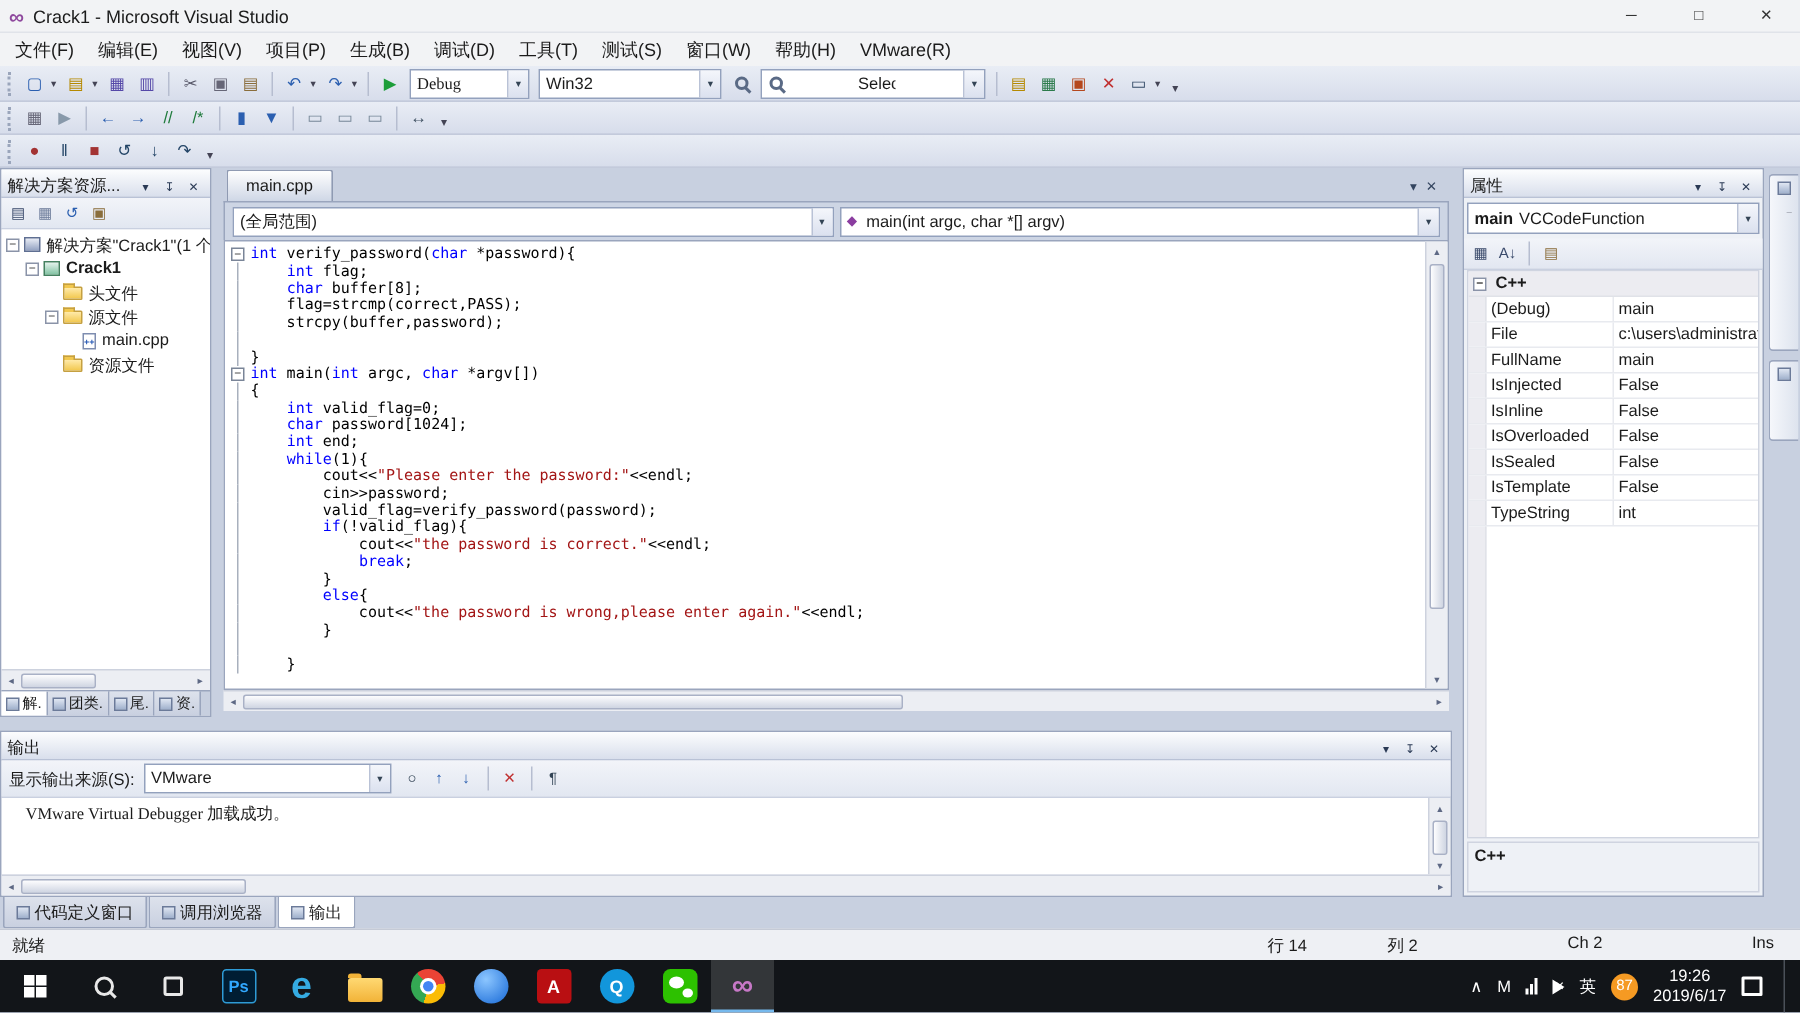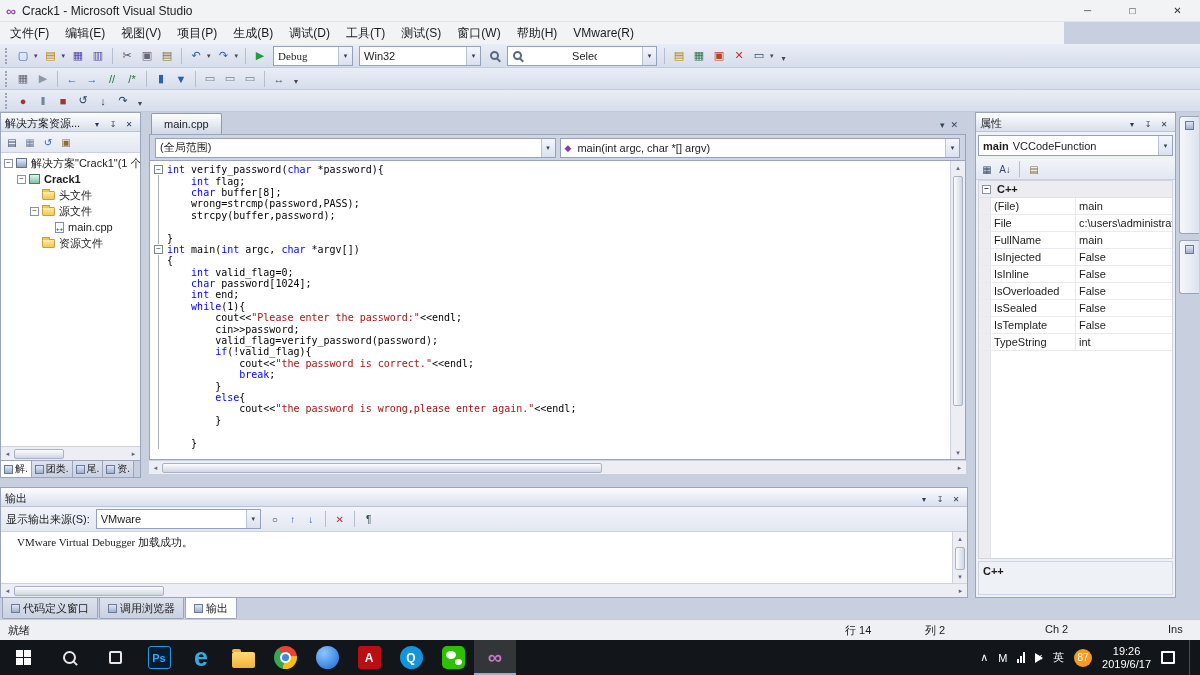--- a/index.html
+++ b/index.html
@@ -5,21 +5,21 @@
 *{box-sizing:border-box;margin:0;padding:0}
 html,body{width:1200px;height:675px;overflow:hidden}
 body{position:relative;font-family:"Liberation Sans","DejaVu Sans",sans-serif;font-size:12px;background:#c8d0e0;color:#1b1b1b}
 
 #titlebar{position:absolute;left:0;top:0;width:1200px;height:22px;background:#f2f3f5;display:flex;align-items:center;padding-left:6px;border-bottom:1px solid #e0e3e9}
 #vs-logo{color:#8f4a9e;font-size:14px;font-weight:bold;margin-right:6px;line-height:1}
 #title-text{font-size:12px;white-space:nowrap}
 #win-btns{margin-left:auto;display:flex;height:100%}
 .winbtn{width:45px;height:100%;display:flex;align-items:center;justify-content:center;font-size:10px;color:#333}
 
-#menubar{position:absolute;left:0;top:22px;width:1064px;height:22px;background:#f2f3f5;display:flex;align-items:center;padding-left:2px}
+#menubar{position:absolute;left:0;top:22px;width:1200px;height:22px;background:#f2f3f5;display:flex;align-items:center;padding-left:2px}
 .menu-item{padding:0 8px;height:100%;display:flex;align-items:center;font-size:12px;white-space:nowrap}
 
 .toolbar{position:absolute;display:flex;align-items:center;padding-left:2px;background:linear-gradient(#e9edf5,#d7ddeb);border-bottom:1px solid #c3cadb}
 #tb1{left:0;top:44px;width:1200px;height:24px}
 #tb2{left:0;top:68px;width:1200px;height:22px}
 #tb3{left:0;top:90px;width:1200px;height:22px}
 .grip{width:3px;height:16px;border-left:2px dotted #9aa5bb;margin:0 5px 0 3px}
 .titem{display:flex;align-items:center;margin:0 1px}
 .ticon{width:18px;height:18px;display:flex;align-items:center;justify-content:center;font-size:11px;border-radius:2px}
 .ticon.small{width:16px;height:16px;font-size:10px}
@@ -425,21 +425,21 @@
         <div class="code-line">
           <span class="fold-margin guide"></span>
           <span class="code-text"><span class="p">    </span><span class="k">int</span><span class="p"> flag;</span></span>
         </div>
         <div class="code-line">
           <span class="fold-margin guide"></span>
           <span class="code-text"><span class="p">    </span><span class="k">char</span><span class="p"> buffer[8];</span></span>
         </div>
         <div class="code-line">
           <span class="fold-margin guide"></span>
-          <span class="code-text"><span class="p">    wrong=strcmp(password,PASS);</span></span>
+          <span class="code-text"><span class="p">    flag=strcmp(correct,PASS);</span></span>
         </div>
         <div class="code-line">
           <span class="fold-margin guide"></span>
           <span class="code-text"><span class="p">    strcpy(buffer,password);</span></span>
         </div>
         <div class="code-line">
           <span class="fold-margin guide"></span>
           <span class="code-text"><span class="p"></span></span>
         </div>
         <div class="code-line">
@@ -555,21 +555,21 @@
       <span class="ticon small" style="color: rgb(138, 109, 59);">▤</span>
     </div>
   <div id="pg">
     <div id="pg-rows">
         <div class="pg-group">
           <span class="expander">−</span>
           <span>C++</span>
         </div>
         <div class="pg-row">
           <span class="pg-indent"></span>
-          <span class="pg-name">(File)</span>
+          <span class="pg-name">(Debug)</span>
           <span class="pg-value">main</span>
         </div>
         <div class="pg-row">
           <span class="pg-indent"></span>
           <span class="pg-name">File</span>
           <span class="pg-value">c:\users\administrat</span>
         </div>
         <div class="pg-row">
           <span class="pg-indent"></span>
           <span class="pg-name">FullName</span>

